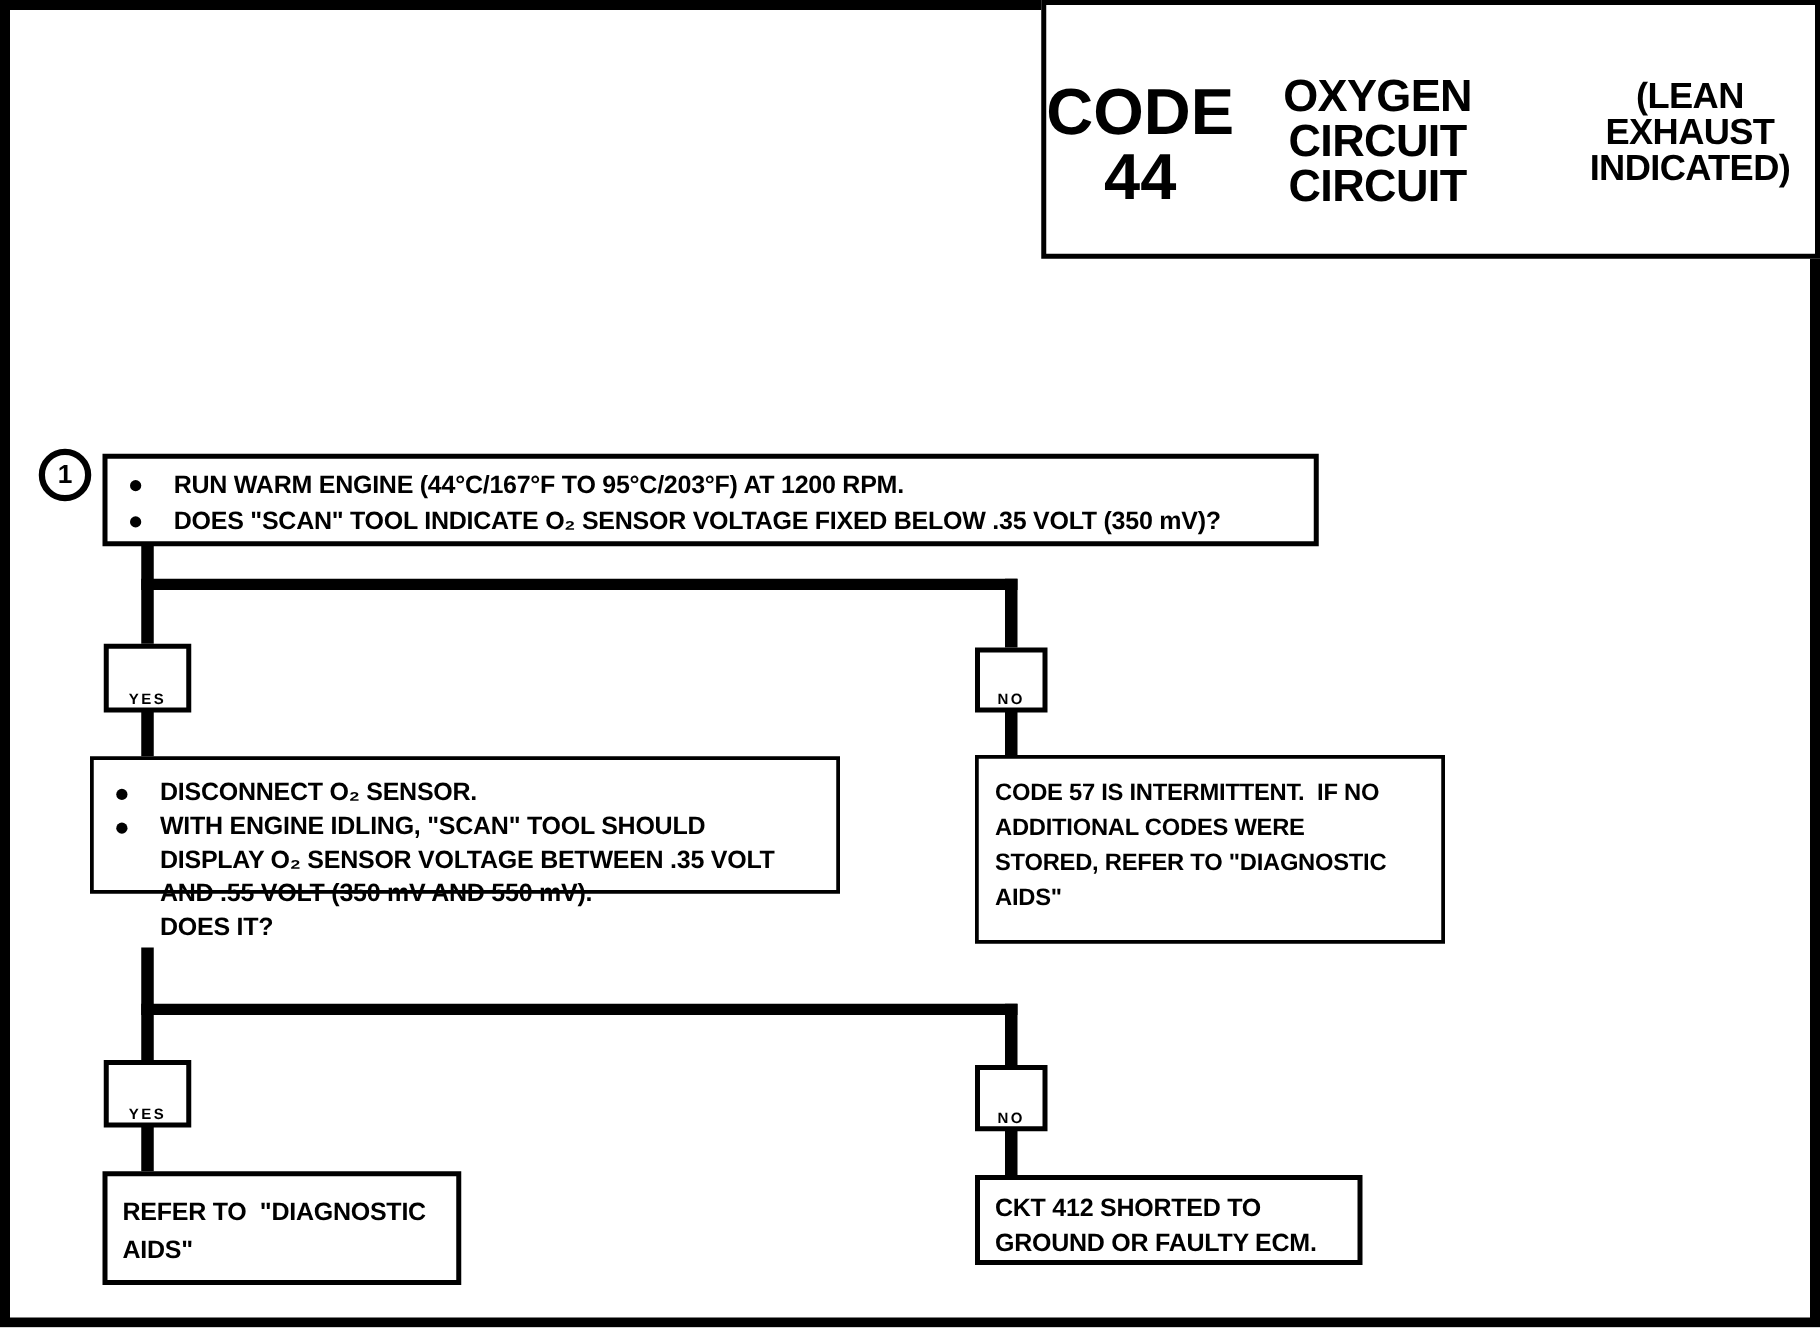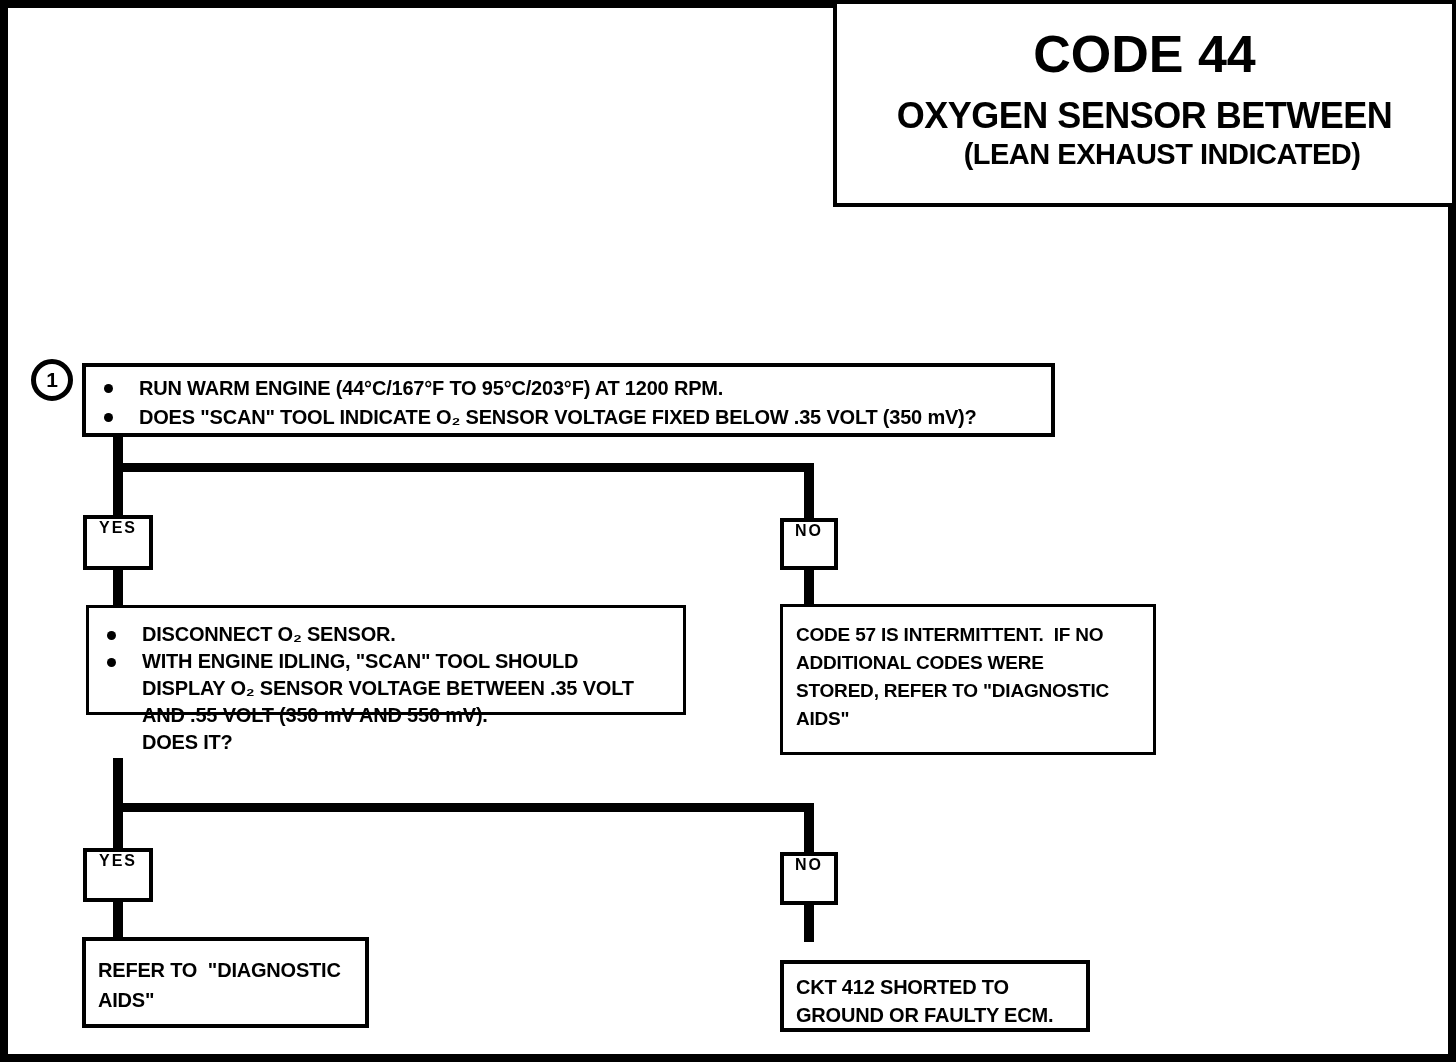--- a/index.html
+++ b/index.html
@@ -13,21 +13,21 @@
     overflow:hidden;
   }
   .frame {
     position:absolute; inset:0;
     border:8px solid #000;
     pointer-events:none;
   }
   .title-box {
     position:absolute; left:833px; top:0; width:623px; height:207px;
     border:4px solid #000; box-sizing:border-box;
-    display:flex; flex-direction:column; align-items:center;
+    display:flex; flex-direction:row; align-items:center;
     text-align:center; background:#fff;
   }
   .title-main  { font-size:52px; line-height:1; margin-top:24px; letter-spacing:0px; }
   .title-sub   { font-size:36px; line-height:1; margin-top:18px; letter-spacing:-0.5px; }
   .title-sub2  { font-size:29px; line-height:1; margin-top:6px; letter-spacing:-0.5px;margin-left:35px; }
 
   .fbox {
     position:absolute; background:#fff;
     border:4px solid #000; box-sizing:border-box;
     letter-spacing:-0.2px;
@@ -35,61 +35,61 @@
   .thin { border-width:3px; }
 
   .marker-circle {
     position:absolute; left:31px; top:359px; width:42px; height:42px;
     border:5px solid #000; border-radius:50%; box-sizing:border-box;
     display:flex; align-items:center; justify-content:center;
     font-size:21px; background:#fff;
   }
 
   .q1 { left:82px; top:363px; width:973px; height:74px; padding:7px 10px 0 14px; }
-  .q2 { left:86px; top:605px; width:600px; height:110px; padding:13px 10px 16px 14px; }
+  .q2 { left:72px; top:605px; width:600px; height:110px; padding:13px 10px 16px 14px; }
 
   .bullet-row { display:flex; align-items:flex-start; }
   .dot {
     flex:none; width:9px; height:9px; border-radius:50%; background:#000;
     margin:10px 26px 0 4px;
   }
   .btext {
     font-size:20px; line-height:29px; white-space:pre-wrap;
   }
   .q2 .btext { line-height:27px; }
 
   .label-box {
-    display:flex; align-items:flex-start; justify-content:center;
-    font-size:16px; letter-spacing:2px;
+    display:flex; align-items:flex-end; justify-content:center;
+    font-size:12px; letter-spacing:2px;
   }
   .yes1 { left:83px;  top:515px; width:70px; height:55px; }
   .no1  { left:780px; top:518px; width:58px; height:52px; }
   .yes2 { left:83px;  top:848px; width:70px; height:54px; }
   .no2  { left:780px; top:852px; width:58px; height:53px; }
 
   .note { white-space:pre-wrap; }
   .intermittent { left:780px; top:604px; width:376px; height:151px; padding:14px 8px 0 13px;
                   font-size:19px; line-height:28px; }
   .refer { left:82px;  top:937px; width:287px; height:91px; padding:14px 8px 0 12px;
            font-size:20px; line-height:30px; }
-  .ckt   { left:780px; top:960px; width:310px; height:72px; padding:9px 24px 0 12px;
+  .ckt   { left:780px; top:940px; width:310px; height:72px; padding:9px 24px 0 12px;
            font-size:20px; line-height:28px; }
 
   .vline, .hline { position:absolute; background:#000; }
 </style>
 </head>
 <body>
 
 <div class="page">
 
   <div class="frame"></div>
 
   <div class="title-box">
     <div class="title-main">CODE 44</div>
-    <div class="title-sub">OXYGEN SENSOR BETWEEN</div>
+    <div class="title-sub">OXYGEN CIRCUIT CIRCUIT</div>
     <div class="title-sub2">(LEAN EXHAUST INDICATED)</div>
   </div>
 
   <div class="marker-circle">
     <span>1</span>
   </div>
 
   <div class="fbox q1">
     <div class="bullet-row">
       <span class="dot"></span>

